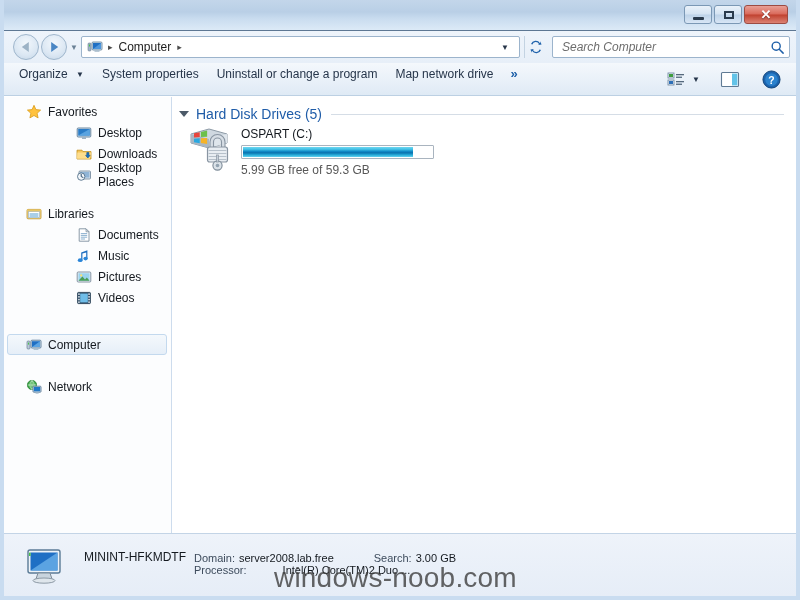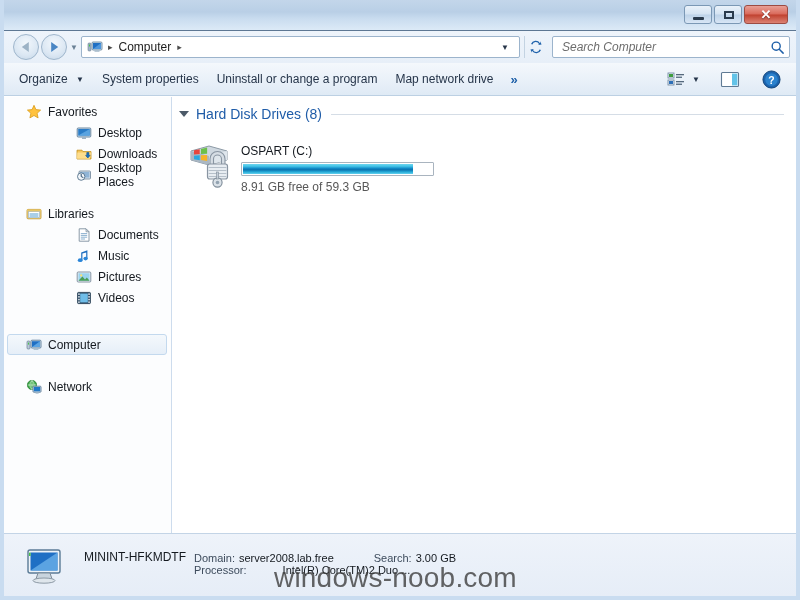--- a/index.html
+++ b/index.html
@@ -167,21 +167,20 @@
   #search-input::placeholder { color: #6d6d6d; opacity: 1; }
 
   
   #toolbar {
     position: absolute;
     left: 0; top: 63px; right: 0;
     height: 33px;
     background: linear-gradient(to bottom, #f4f8fc 0%, #eaf1f9 50%, #dfeaf5 100%);
     border-bottom: 1px solid #bcd0e3;
     display: flex;
-    align-items: center;
     padding: 0 6px;
     box-sizing: border-box;
   }
   .tb-item {
     font-size: 12px;
     color: #26354a;
     padding: 4px 9px;
     white-space: nowrap;
     cursor: default;
   }
@@ -282,21 +281,21 @@
   }
   #group-rule {
     flex: 1 1 auto;
     height: 1px;
     background: #d5dde6;
     margin-left: 9px;
     margin-right: 12px;
   }
   #drive-tile {
     display: flex;
-    margin: 17px 0 0 14px;
+    margin: 0 0 0 14px;
     cursor: default;
   }
   #drive-icon {
     width: 50px; height: 50px;
     flex: 0 0 auto;
     position: relative;
     margin-right: 4px;
   }
   #drive-info {
     padding-top: 5px;
@@ -643,21 +642,21 @@
           </svg>
         </span>
         <span>Network</span>
       </div>
     </div>
 
     <div id="content">
 
       <div id="group-header">
         <span id="group-collapse"></span>
-        <span id="group-title">Hard Disk Drives (8)</span>
+        <span id="group-title">Hard Disk Drives (5)</span>
         <span id="group-rule"></span>
       </div>
 
       <div id="drive-tile">
         <span id="drive-icon">
           <svg width="50" height="50" viewBox="0 0 50 50">
 
             <g>
               <path d="M4 12 L22 7 L40 12 L40 21 L22 26 L4 21 Z" fill="#cfd8e0" stroke="#8d9aa6" stroke-width="1"></path>
               <path d="M4 12 L22 17 L22 26 L4 21 Z" fill="#aab7c3"></path>
@@ -686,21 +685,21 @@
               <circle cx="30.5" cy="43.5" r="1.8" fill="#93a3b1"></circle>
               <rect x="29.6" y="33" width="1.9" height="7" fill="#c4ced8" stroke="#8995a2" stroke-width=".7"></rect>
             </g>
           </svg>
         </span>
         <span id="drive-info">
           <div id="drive-label">OSPART (C:)</div>
           <div id="drive-bar">
             <div id="drive-bar-fill" style="width: 90%;"></div>
           </div>
-          <div id="drive-free">8.91 GB free of 59.3 GB</div>
+          <div id="drive-free">5.99 GB free of 59.3 GB</div>
         </span>
       </div>
     </div>
   </div>
 
   <div id="statusbar">
 
     <span id="status-icon">
       <svg width="46" height="42" viewBox="0 0 46 42">
         <rect x="2" y="5" width="32" height="23" rx="2" fill="#eef3f8" stroke="#5b7b96" stroke-width="1.4"></rect>

